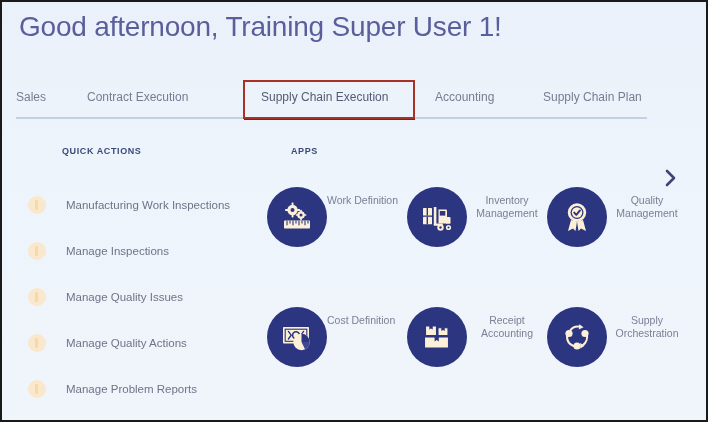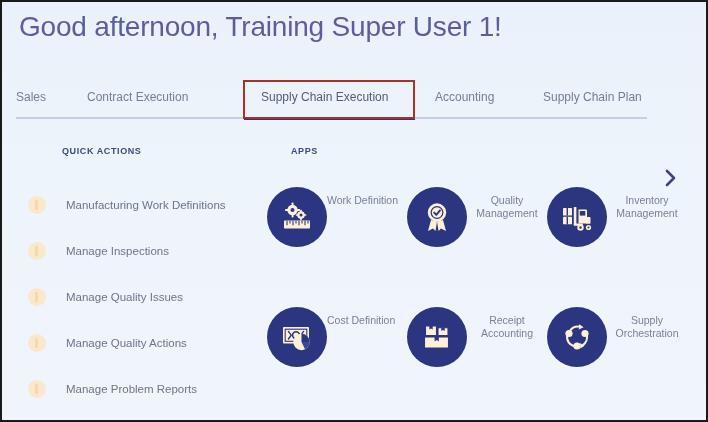--- a/index.html
+++ b/index.html
@@ -194,21 +194,21 @@
   </div>
 
   <div id="tab-highlight"></div>
 
   <div class="section-title" id="quick-actions-title">QUICK ACTIONS</div>
   <div class="section-title" id="apps-title">APPS</div>
 
   <div id="quick-actions-list">
     <div class="qa-item">
       <span class="qa-icon"></span>
-      <span class="qa-label">Manufacturing Work Definitions</span>
+      <span class="qa-label">Manufacturing Work Inspections</span>
     </div>
     <div class="qa-item">
       <span class="qa-icon"></span>
       <span class="qa-label">Manage Inspections</span>
     </div>
     <div class="qa-item">
       <span class="qa-icon"></span>
       <span class="qa-label">Manage Quality Issues</span>
     </div>
     <div class="qa-item">
@@ -255,36 +255,20 @@
             <line x1="26" y1="21.8" x2="26" y2="26.2"></line>
             <line x1="29" y1="21.8" x2="29" y2="24.6"></line>
           </g>
         </svg>
       </div>
       <div class="app-label">Work Definition</div>
     </div>
 
     <div class="app-tile">
       <div class="app-circle">
-        <svg width="34" height="34" viewBox="0 0 34 34" aria-hidden="true">
-          <g fill="#fdf0d8">
-            <path d="M11 20 L8 31 L13 28.5 L15.5 31 L17 21.5 Z"></path>
-            <path d="M23 20 L26 31 L21 28.5 L18.5 31 L17 21.5 Z"></path>
-            <circle cx="17" cy="12.5" r="9.2"></circle>
-            <circle cx="17" cy="12.5" r="6.5" fill="#2c3580"></circle>
-            <circle cx="17" cy="12.5" r="5.2"></circle>
-          </g>
-          <path d="M14.2 12.6 L16.3 14.8 L20 10.4" fill="none" stroke="#2c3580" stroke-width="1.9" stroke-linecap="round" stroke-linejoin="round"></path>
-        </svg>
-      </div>
-      <div class="app-label">Quality Management</div>
-    </div>
-
-    <div class="app-tile">
-      <div class="app-circle">
         <svg width="36" height="34" viewBox="0 0 36 34" aria-hidden="true">
           <g fill="#fdf0d8">
             <rect x="4" y="8" width="9" height="7.5" rx="0.6"></rect>
             <rect x="4" y="16.8" width="9" height="7.5" rx="0.6"></rect>
             <rect x="14.8" y="7" width="2.6" height="18" rx="0.6"></rect>
             <rect x="14.8" y="23.5" width="9" height="2.3" rx="0.6"></rect>
             <path d="M19.5 9.5 h7.5 a1 1 0 0 1 1 1 v13 h-8.5 z"></path>
             <rect x="27" y="17" width="4.5" height="6.8" rx="0.9"></rect>
             <circle cx="21.5" cy="27.5" r="3.2"></circle>
             <circle cx="29.5" cy="27.5" r="2.6"></circle>
@@ -296,20 +280,36 @@
             <circle cx="29.5" cy="27.5" r="1"></circle>
             <path d="M20.8 11 h5.5 v4.6 h-5.5 z"></path>
           </g>
         </svg>
       </div>
       <div class="app-label">Inventory Management</div>
     </div>
 
     <div class="app-tile">
       <div class="app-circle">
+        <svg width="34" height="34" viewBox="0 0 34 34" aria-hidden="true">
+          <g fill="#fdf0d8">
+            <path d="M11 20 L8 31 L13 28.5 L15.5 31 L17 21.5 Z"></path>
+            <path d="M23 20 L26 31 L21 28.5 L18.5 31 L17 21.5 Z"></path>
+            <circle cx="17" cy="12.5" r="9.2"></circle>
+            <circle cx="17" cy="12.5" r="6.5" fill="#2c3580"></circle>
+            <circle cx="17" cy="12.5" r="5.2"></circle>
+          </g>
+          <path d="M14.2 12.6 L16.3 14.8 L20 10.4" fill="none" stroke="#2c3580" stroke-width="1.9" stroke-linecap="round" stroke-linejoin="round"></path>
+        </svg>
+      </div>
+      <div class="app-label">Quality Management</div>
+    </div>
+
+    <div class="app-tile">
+      <div class="app-circle">
         <svg width="36" height="34" viewBox="0 0 36 34" aria-hidden="true">
           <rect x="4" y="7" width="26" height="16.5" rx="0.8" fill="#fdf0d8"></rect>
           <rect x="6.2" y="9.2" width="21.6" height="12.1" fill="none" stroke="#2c3580" stroke-width="1.1"></rect>
           <circle cx="17" cy="15.2" r="3.4" fill="none" stroke="#2c3580" stroke-width="1.6"></circle>
           <path d="M9.4 11.4 L12.2 15.2 L9.4 19" fill="none" stroke="#2c3580" stroke-width="1.4" stroke-linecap="round"></path>
           <path d="M24.6 11.4 L21.8 15.2 L24.6 19" fill="none" stroke="#2c3580" stroke-width="1.4" stroke-linecap="round"></path>
           <circle cx="22.5" cy="22" r="8.2" fill="#fdf0d8"></circle>
           <path d="M22.5 22 L22.5 13.8 A8.2 8.2 0 0 1 30.7 22 Z" fill="#2c3580"></path>
           <path d="M22.5 22 L30.7 22 A8.2 8.2 0 0 1 26 29.3 Z" fill="#3d4794"></path>
         </svg>

